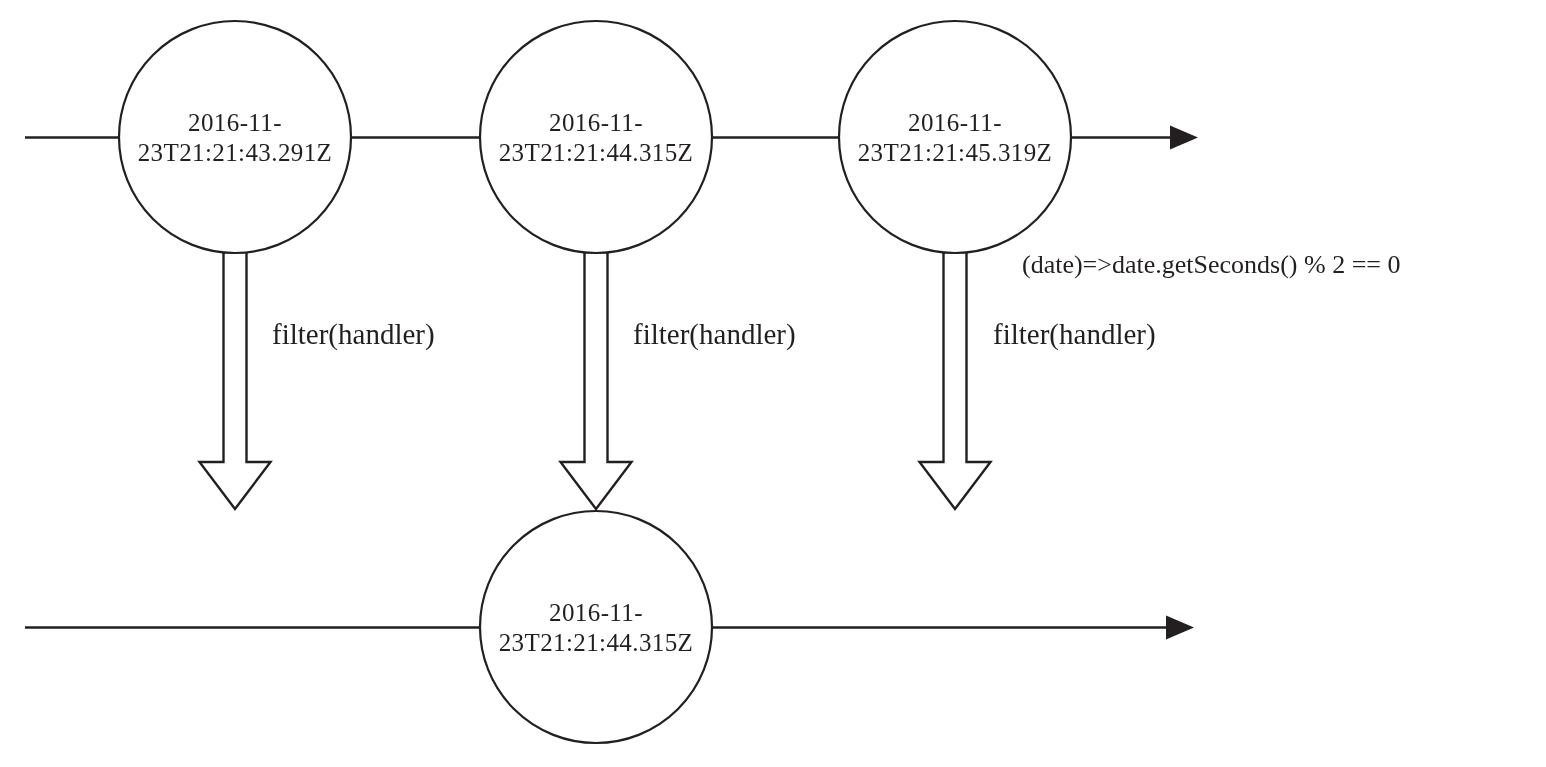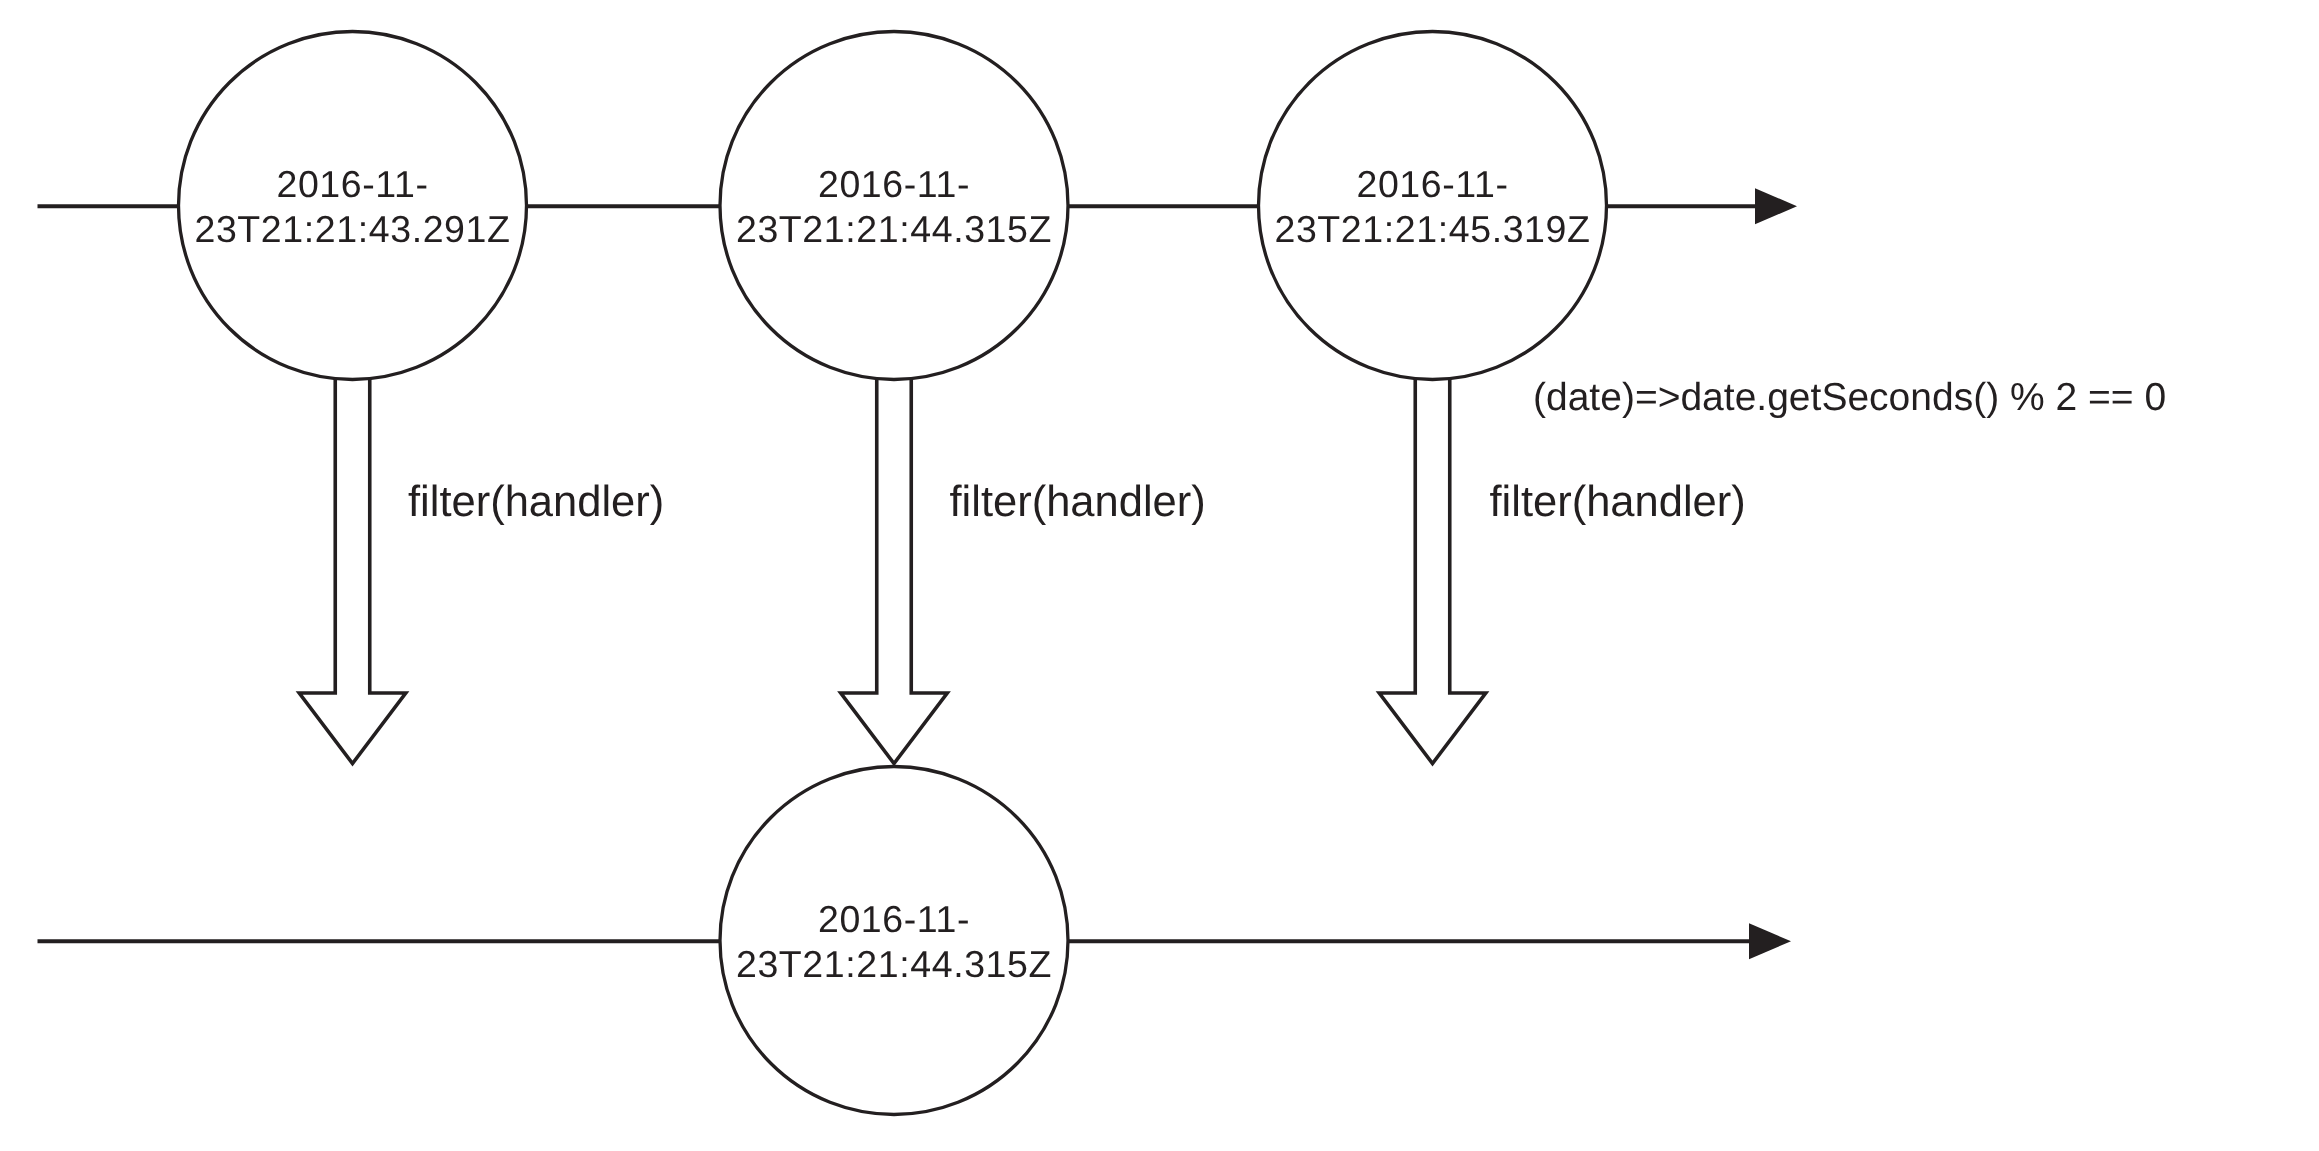--- a/index.html
+++ b/index.html
@@ -3,21 +3,21 @@
 <meta charset="utf-8">
 <style>
   :root { --ink: #231f20; --bg: #ffffff; }
   html, body { margin: 0; padding: 0; background: var(--bg); }
   .stage {
     position: relative;
     width: 1498px;
     height: 767px;
     background: var(--bg);
     overflow: hidden;
-    font-family: Liberation Sans, sans-serif;
+    font-family: Liberation Serif, serif;
   }
   svg { display: block; }
   .timeline {
     stroke: var(--ink);
     stroke-width: 2.6;
     fill: none;
   }
   .timeline-head {
     fill: var(--ink);
     stroke: none;

